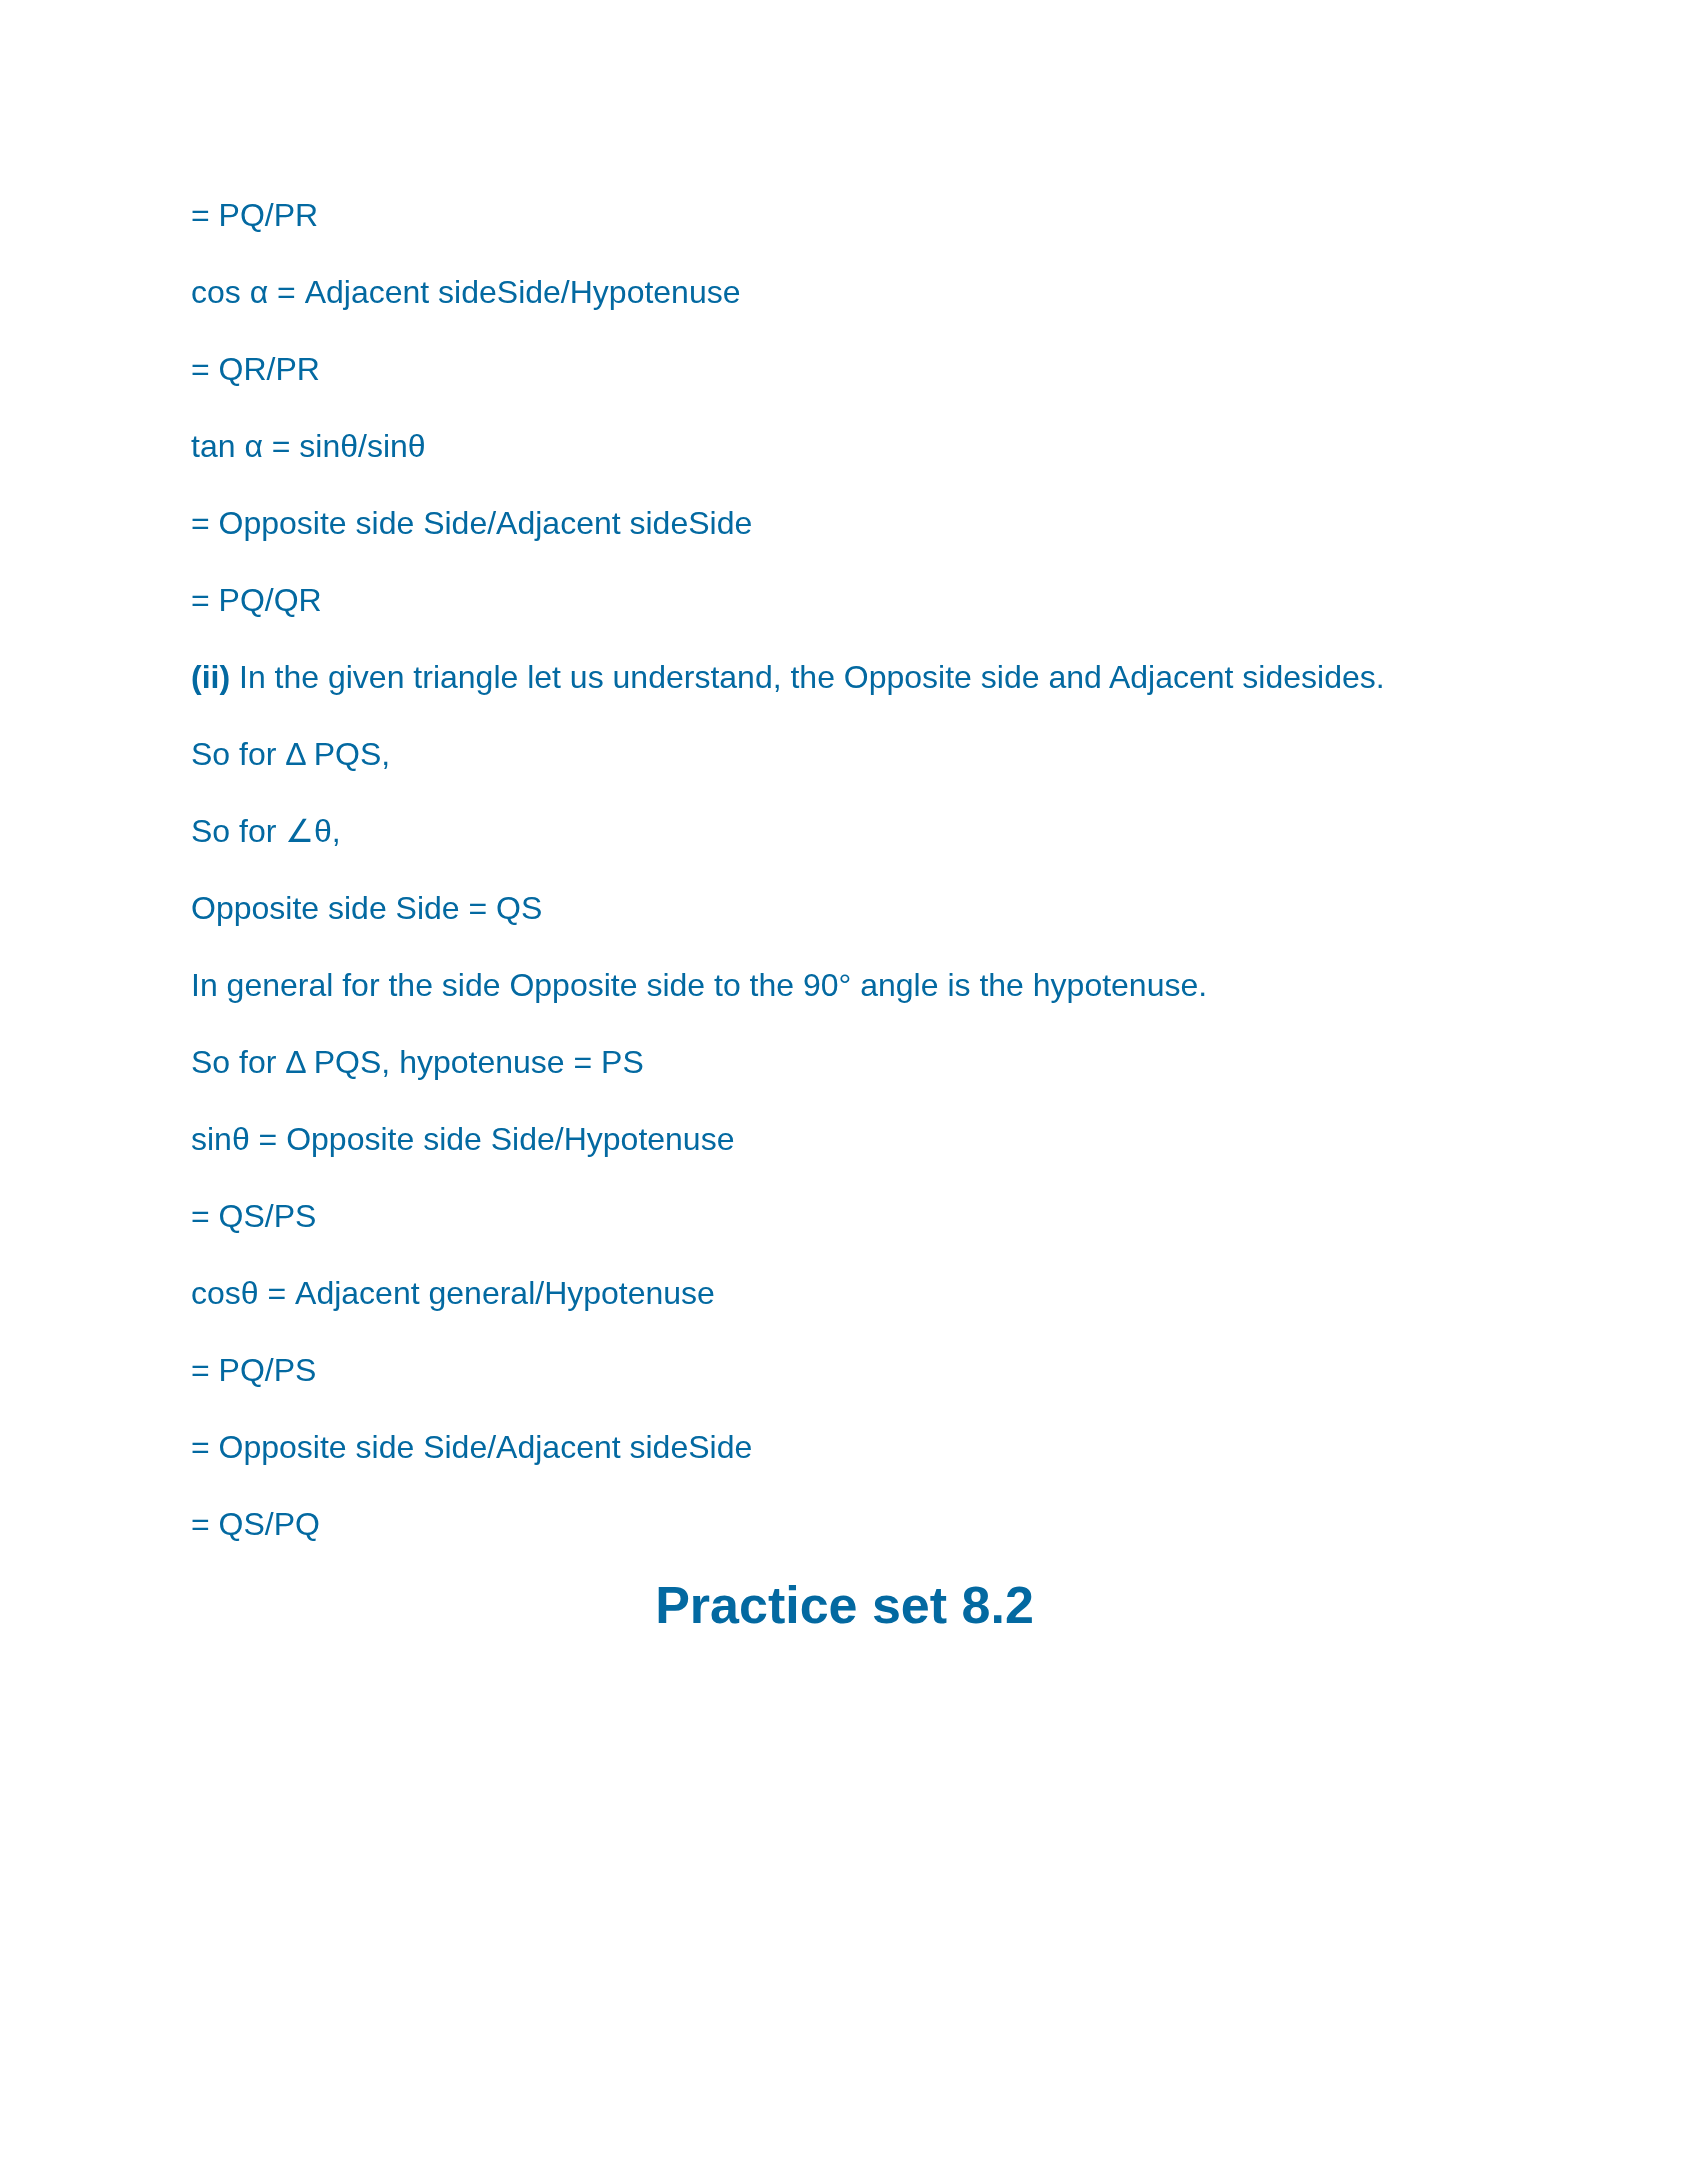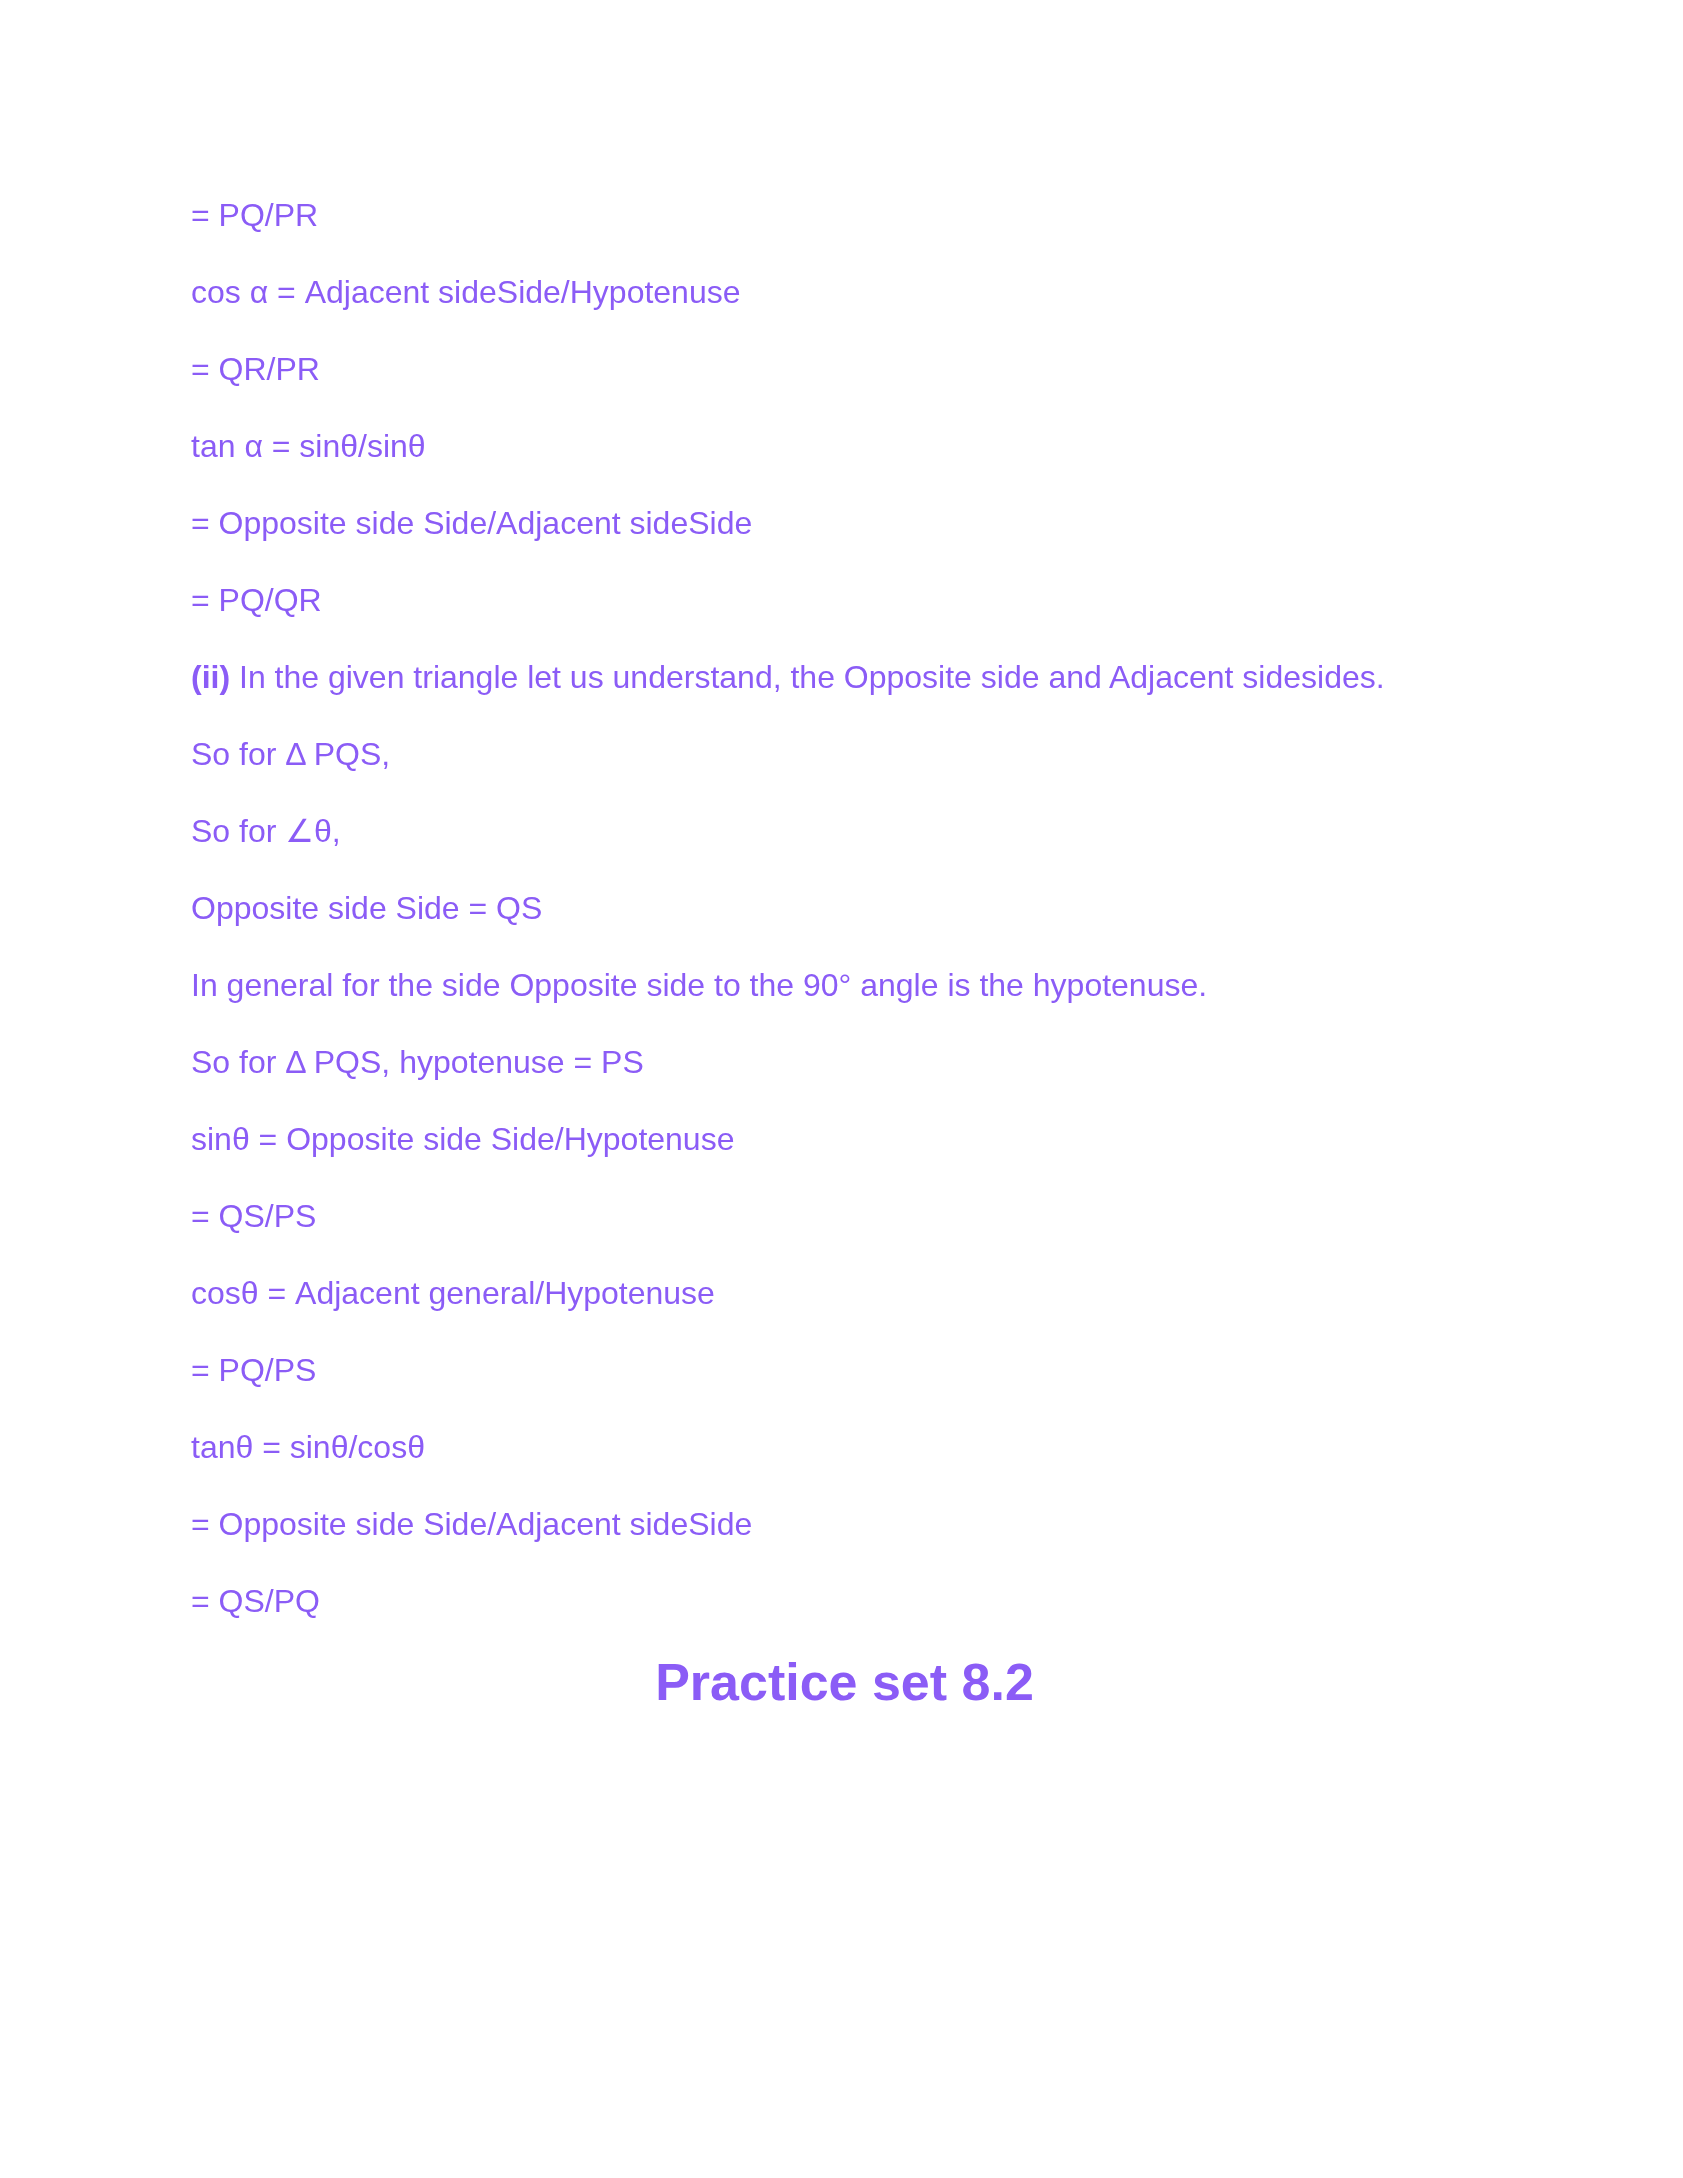--- a/index.html
+++ b/index.html
@@ -7,21 +7,21 @@
     padding: 0;
     background: #ffffff;
   }
   .page {
     position: relative;
     width: 1528px;
     height: 2178px;
     background: #ffffff;
     overflow: hidden;
     font-family: "Liberation Sans", "DejaVu Sans", sans-serif;
-    color: #8b5cf6;
+    color: #0369a1;
   }
   .doc {
     position: absolute;
     left: 191px;
     top: 193px;
     width: 1307px;
   }
   .line {
     font-size: 32px;
     line-height: 44px;
@@ -68,21 +68,20 @@
 
     <p class="line">So for Δ PQS,</p>
     <p class="line">So for ∠θ,</p>
     <p class="line">Opposite side Side = QS</p>
     <p class="line">In general for the side Opposite side to the 90° angle is the hypotenuse.</p>
     <p class="line">So for Δ PQS, hypotenuse = PS</p>
     <p class="line">sinθ = Opposite side Side/Hypotenuse</p>
     <p class="line">= QS/PS</p>
     <p class="line">cosθ = Adjacent general/Hypotenuse</p>
     <p class="line">= PQ/PS</p>
-    <p class="line">tanθ = sinθ/cosθ</p>
     <p class="line">= Opposite side Side/Adjacent sideSide</p>
     <p class="line">= QS/PQ</p>
 
     <h2 class="heading">Practice set 8.2</h2>
 
 
   </main>
 </div>
 
 

